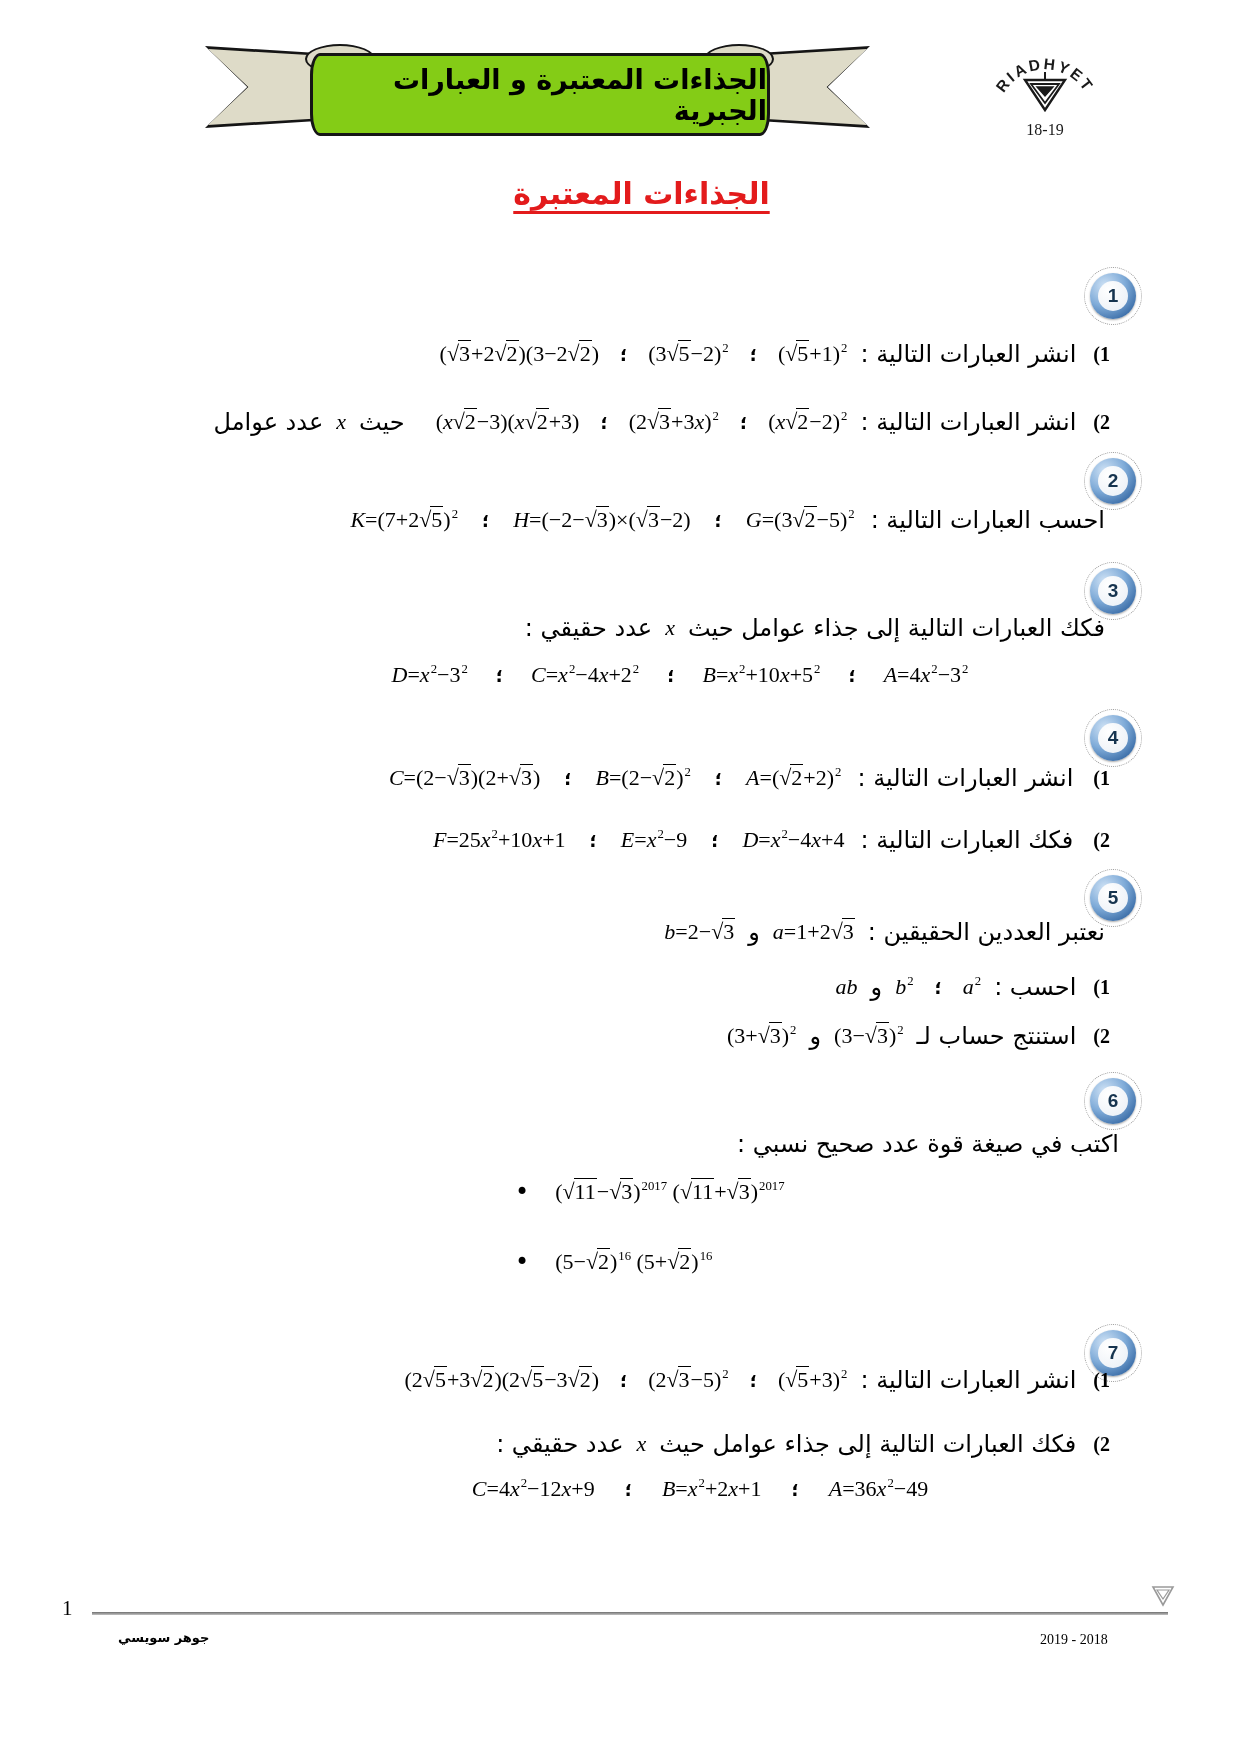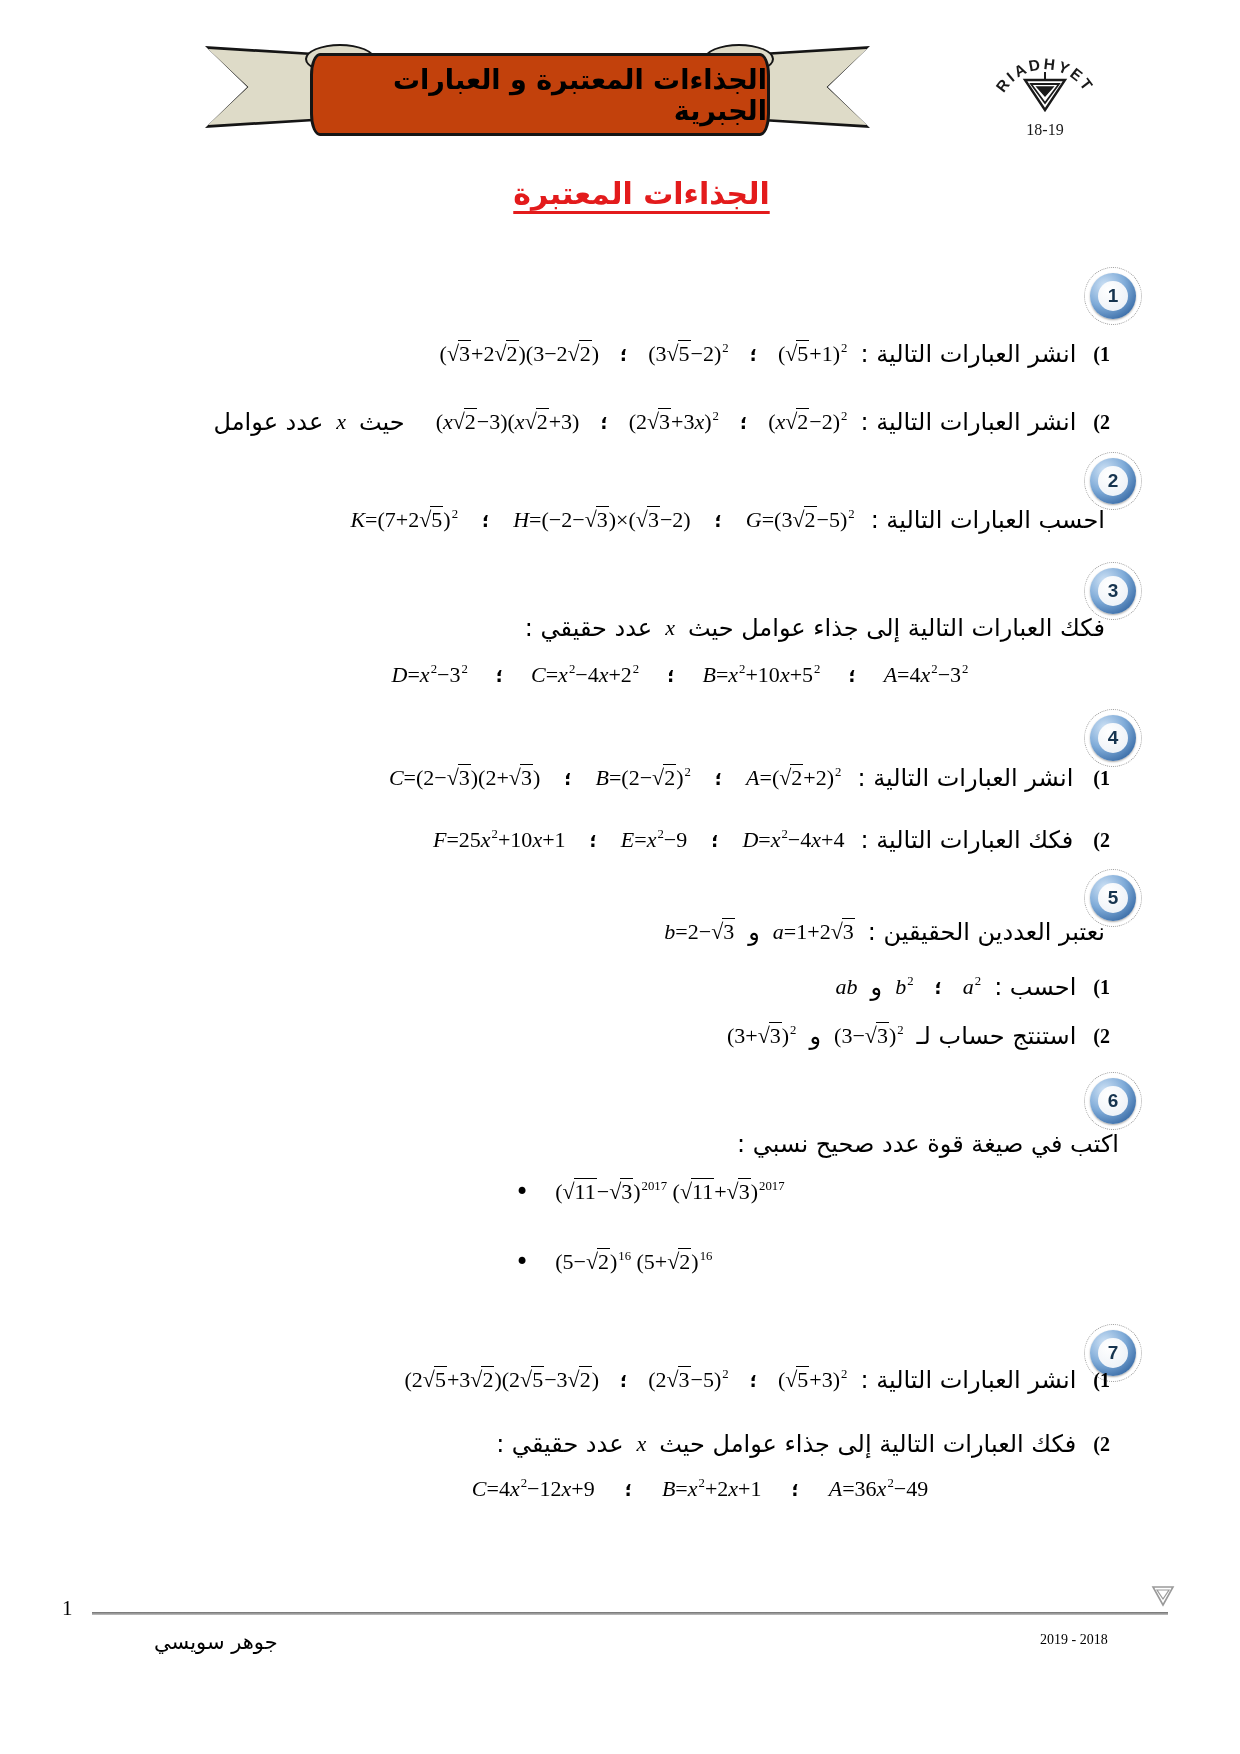--- a/index.html
+++ b/index.html
@@ -7,21 +7,21 @@
         font-family:"DejaVu Sans",sans-serif;color:#000;}
 
   
   #banner{position:absolute;left:205px;top:38px;width:665px;height:102px;}
   .tail{position:absolute;top:8px;width:132px;height:82px;background:#151515;}
   .tail::after{content:"";position:absolute;inset:3px;background:#dedbc8;clip-path:inherit;}
   #tail-left{left:0;clip-path:polygon(0 0,100% 10%,100% 90%,0 100%,32% 50%);}
   #tail-right{right:0;clip-path:polygon(0 10%,100% 0,68% 50%,100% 100%,0 90%);}
   .curl{position:absolute;width:66px;height:26px;border:2px solid #151515;background:#dedbc8;border-radius:50%;top:6px;z-index:1;}
   #curl-left{left:100px;} #curl-right{right:96px;}
-  #banner-body{position:absolute;left:105px;right:100px;top:15px;bottom:4px;background:#c2410c;
+  #banner-body{position:absolute;left:105px;right:100px;top:15px;bottom:4px;background:#84cc16;
       border:3px solid #151515;border-radius:10px/22px;z-index:2;display:flex;align-items:center;justify-content:center;}
   #banner-title{font-weight:bold;font-size:27px;letter-spacing:1px;direction:rtl;}
 
   
   #logo{position:absolute;left:985px;top:40px;width:120px;height:102px;}
 
   
   #page-title{position:absolute;left:0;right:0;top:176px;text-align:center;direction:rtl;padding-left:43px;}
   #page-title span{color:#e31b1c;font-weight:bold;font-size:30px;text-decoration:underline;text-underline-offset:7px;}
 
@@ -43,21 +43,21 @@
   .math i{font-style:italic;}
   .math sup{font-size:0.58em;vertical-align:0.7em;margin-left:1px;}
   .sq .vin{border-top:1.6px solid #000;padding:0 1px;margin-left:-1px;}
   .sep{font-weight:bold;font-size:18px;padding:0 8px;}
   .bullet-row{position:absolute;display:flex;direction:ltr;align-items:center;gap:26px;}
   .dot{font-size:24px;}
 
   
   #footer-line{position:absolute;left:92px;top:1612px;width:1076px;height:3px;background:linear-gradient(#6f6f6f,#c2c2c2);}
   #footer-page{position:absolute;left:62px;top:1596px;font-family:"Liberation Serif",serif;font-size:21px;}
-  #footer-author{position:absolute;left:118px;top:1630px;font-weight:normal;font-size:21px;direction:rtl;margin-left:36px;}
+  #footer-author{position:absolute;left:118px;top:1630px;font-weight:bold;font-size:13px;direction:rtl;}
   #footer-years{position:absolute;left:1040px;top:1632px;font-family:"Liberation Serif",serif;font-size:14px;direction:ltr;unicode-bidi:isolate;}
   #footer-diamond{position:absolute;left:1150px;top:1583px;}
 </style>
 </head>
 <body>
 
 <div id="page">
 
   <div id="banner">
     <div id="tail-left" class="tail"></div>

